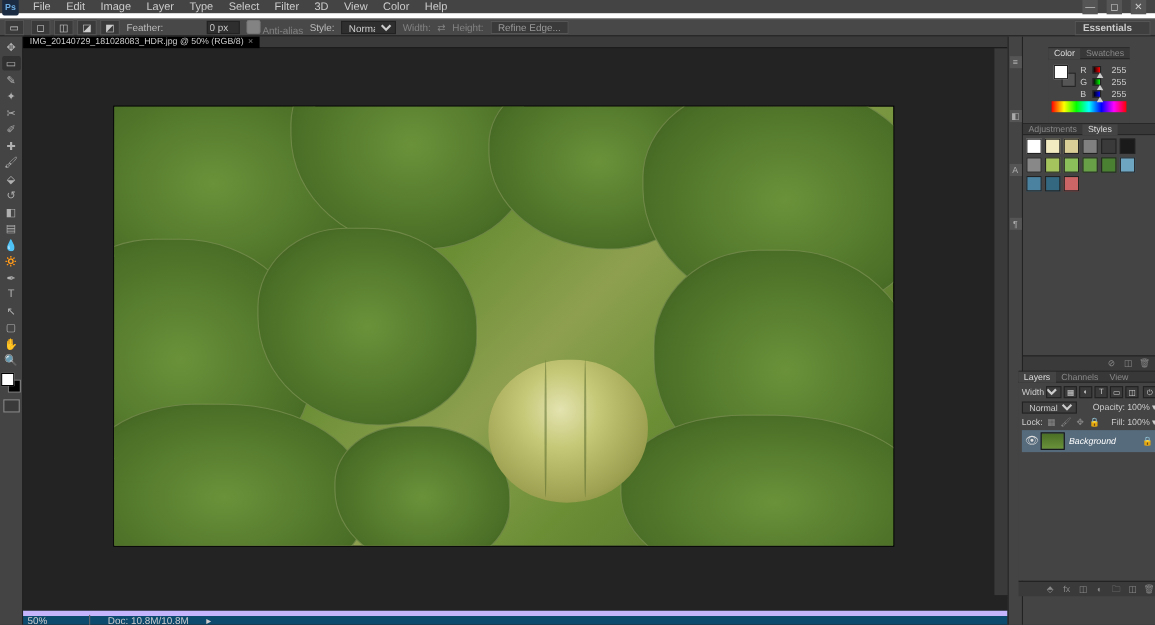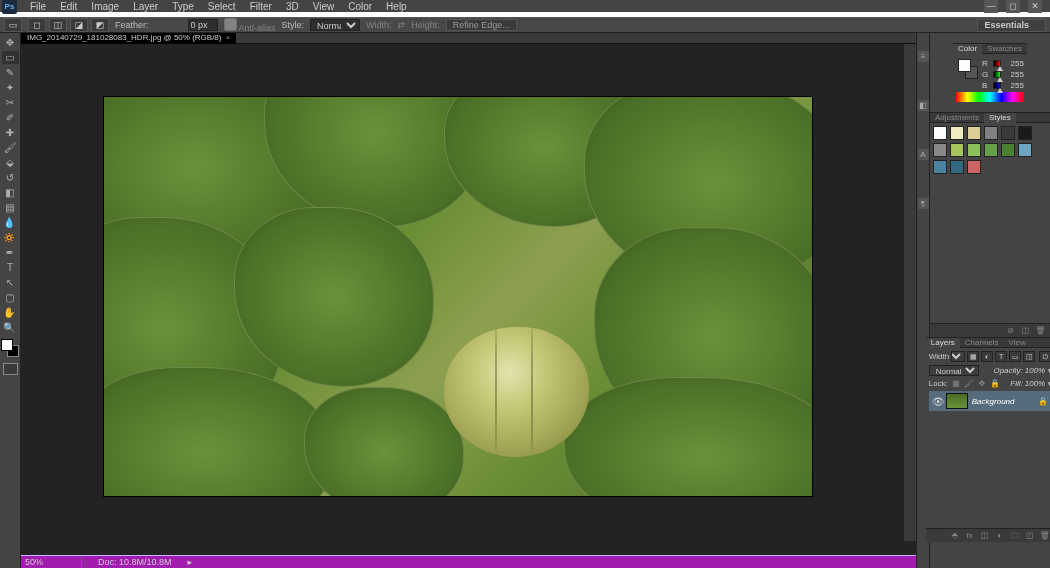--- a/index.html
+++ b/index.html
@@ -37,21 +37,21 @@
 .doc-tab { background: #000000; padding: 0 6px; height: 11px; font-size: 8px; display: flex; align-items: flex-start; gap: 4px; }
 .doc-close { color: #888; font-size: 8px; }
 .canvas-area { flex: 1; position: relative; background: #232323; }
 .canvas { position: absolute; top: 53px; left: 83px; width: 708px; height: 399px; background: linear-gradient(135deg,#3e5a24 0%,#5a7d2e 20%,#6b8e35 40%,#8ea050 55%,#6b8e35 70%,#4a6428 100%); overflow: hidden; box-shadow: 0 0 0 1px #000; }
 .leaf { position: absolute; background: radial-gradient(ellipse,#6a923a 0%,#4a6e26 70%,#35501a 100%); border-radius: 40% 50% 45% 55%; border: 1px solid rgba(200,200,150,.3); }
 .melon { position: absolute; left: 340px; top: 230px; width: 145px; height: 130px; background: radial-gradient(circle at 45% 35%,#e3e3b0 0%,#c5c876 30%,#9ca050 70%,#6e7330 100%); border-radius: 50% 48% 52% 50%; }
 .melon::before,.melon::after { content:''; position:absolute; top:0; bottom:5px; width:2px; background:rgba(80,100,40,.5); border-radius:50%; }
 .melon::before { left:35%; } .melon::after { left:60%; }
 .soil { position:absolute; bottom:0; left:30%; right:10%; height:90px; background:radial-gradient(ellipse,#4a3a1e 0%,#2d2310 100%); border-radius:50%; z-index:-1; }
 .scrollbar-v { position: absolute; right: 0; top: 0; bottom: 14px; width: 12px; background: #3a3a3a; }
-.statusbar { height: 13px; background: #a21caf; border-top: 1px solid #c4b5fd; display: flex; align-items: center; padding: 0 4px; font-size: 9px; gap: 16px; }
+.statusbar { height: 13px; background: #0c4a6e; border-top: 5px solid #c4b5fd; display: flex; align-items: center; padding: 0 4px; font-size: 9px; gap: 16px; }
 .status-zoom { width: 40px; }
 .divider-v { width: 1px; height: 11px; background: #666; }
 
 
 .collapsed-panels { width: 14px; background: #444; border-left: 1px solid #222; border-right:1px solid #222;display:flex;flex-direction:column;gap:38px;padding-top:18px;align-items:center;}
 .collapsed-btn { width: 11px; height: 11px; background: #555; color: #aaa; font-size:8px; display:flex; align-items:center; justify-content:center;}
 .panels { width: 120px; background: #444444; display: flex; flex-direction: column; align-items: center; }
 .panel-toggles { height: 10px; }
 .panel-section { border-top: 1px solid #222; }
 .panel-tabs { height: 10px; display: flex; align-items: center; background: #383838; border-bottom:1px solid #222; }
@@ -77,21 +77,21 @@
 .styles-body { height: 200px; }
 .style-grid { display: flex; flex-wrap: wrap; gap: 3px; }
 .style-sw { width: 14px; height: 14px; border: 1px solid #222; }
 
 
 .layers-body { height: 180px; }
 .layer-filters { display: flex; gap: 2px; margin-bottom: 3px; align-items:center;}
 .layer-filters .lf { width: 12px; height: 11px; background:#3a3a3a; border:1px solid #222; font-size:7px; display:flex;align-items:center;justify-content:center;}
 .layer-mode { display: flex; gap: 4px; align-items: center; margin-bottom: 2px;}
 .layer-select { background:#3d3d3d; border:1px solid #222; font-size:8px; height:11px; width:50px; color:#ccc; padding-left:2px;}
-.layer-opacity { display:flex; align-items:center; gap:2px; font-size:8px;font-style:italic;}
+.layer-opacity { display:flex; align-items:center; gap:2px; font-size:8px;}
 .layer-lock-row { display:flex; gap:3px; align-items:center; font-size:8px; margin-bottom:3px;}
 .lock-icon { width:10px; height:10px; display:flex;align-items:center;justify-content:center;color:#888;}
 .layer-item { display:flex; align-items:center; gap:4px; height:20px; background:#566b7c; padding:0 3px;}
 .layer-eye { width:10px; font-size:10px; color:#ddd;}
 .layer-thumb { width:22px; height:16px; background:linear-gradient(#4a6e26,#6a923a); border:1px solid #111;}
 .layer-name { font-size:8px; font-style:italic; flex:1; color:#fff;}
 .layer-lock { width:10px; font-size:8px; color:#ccc;}
 .panel-footer { height:14px; background:#3a3a3a; border-top:1px solid #222; display:flex; justify-content:flex-end; gap:4px; align-items:center; padding-right:4px;}
 .pf-btn { width:11px; height:10px; color:#888; font-size:8px; display:flex;align-items:center;justify-content:center;}
 .flex-spacer { flex:1; }

